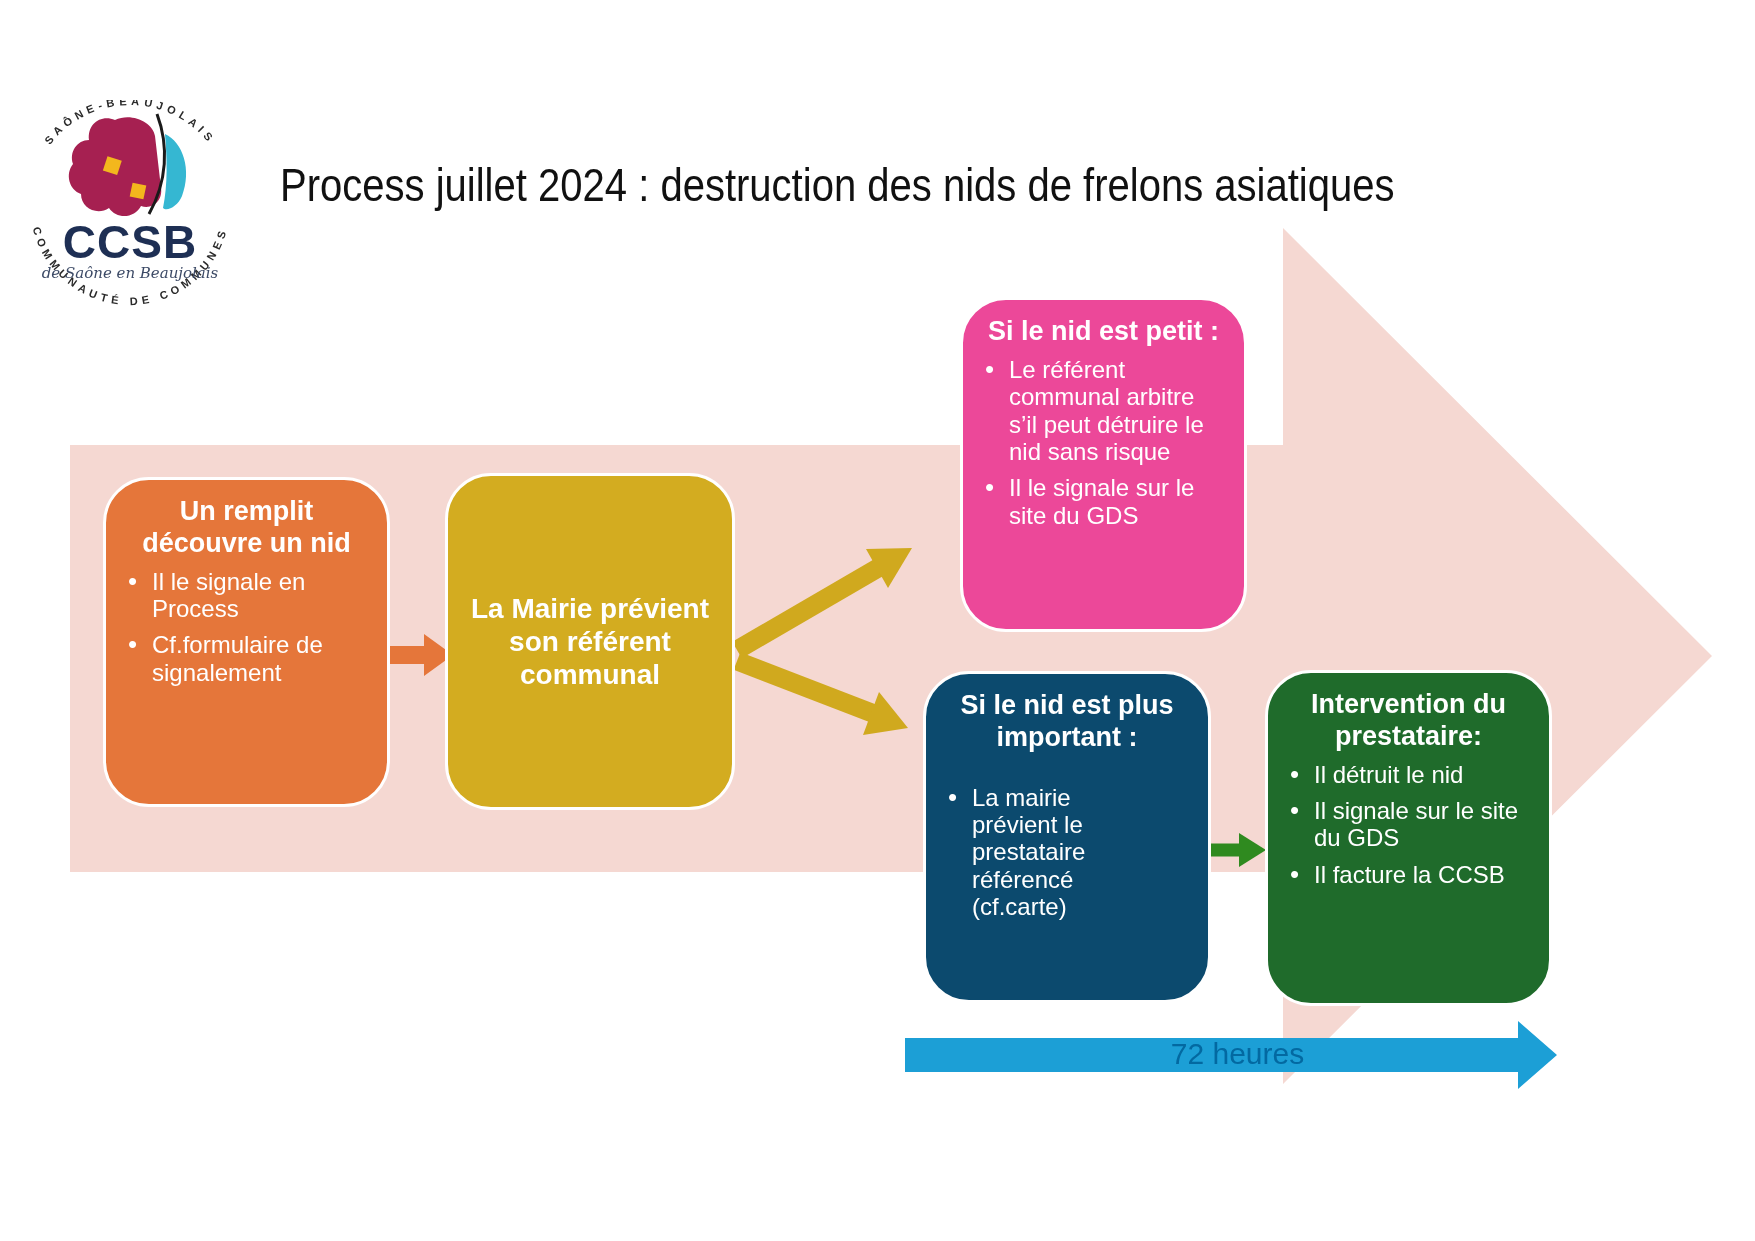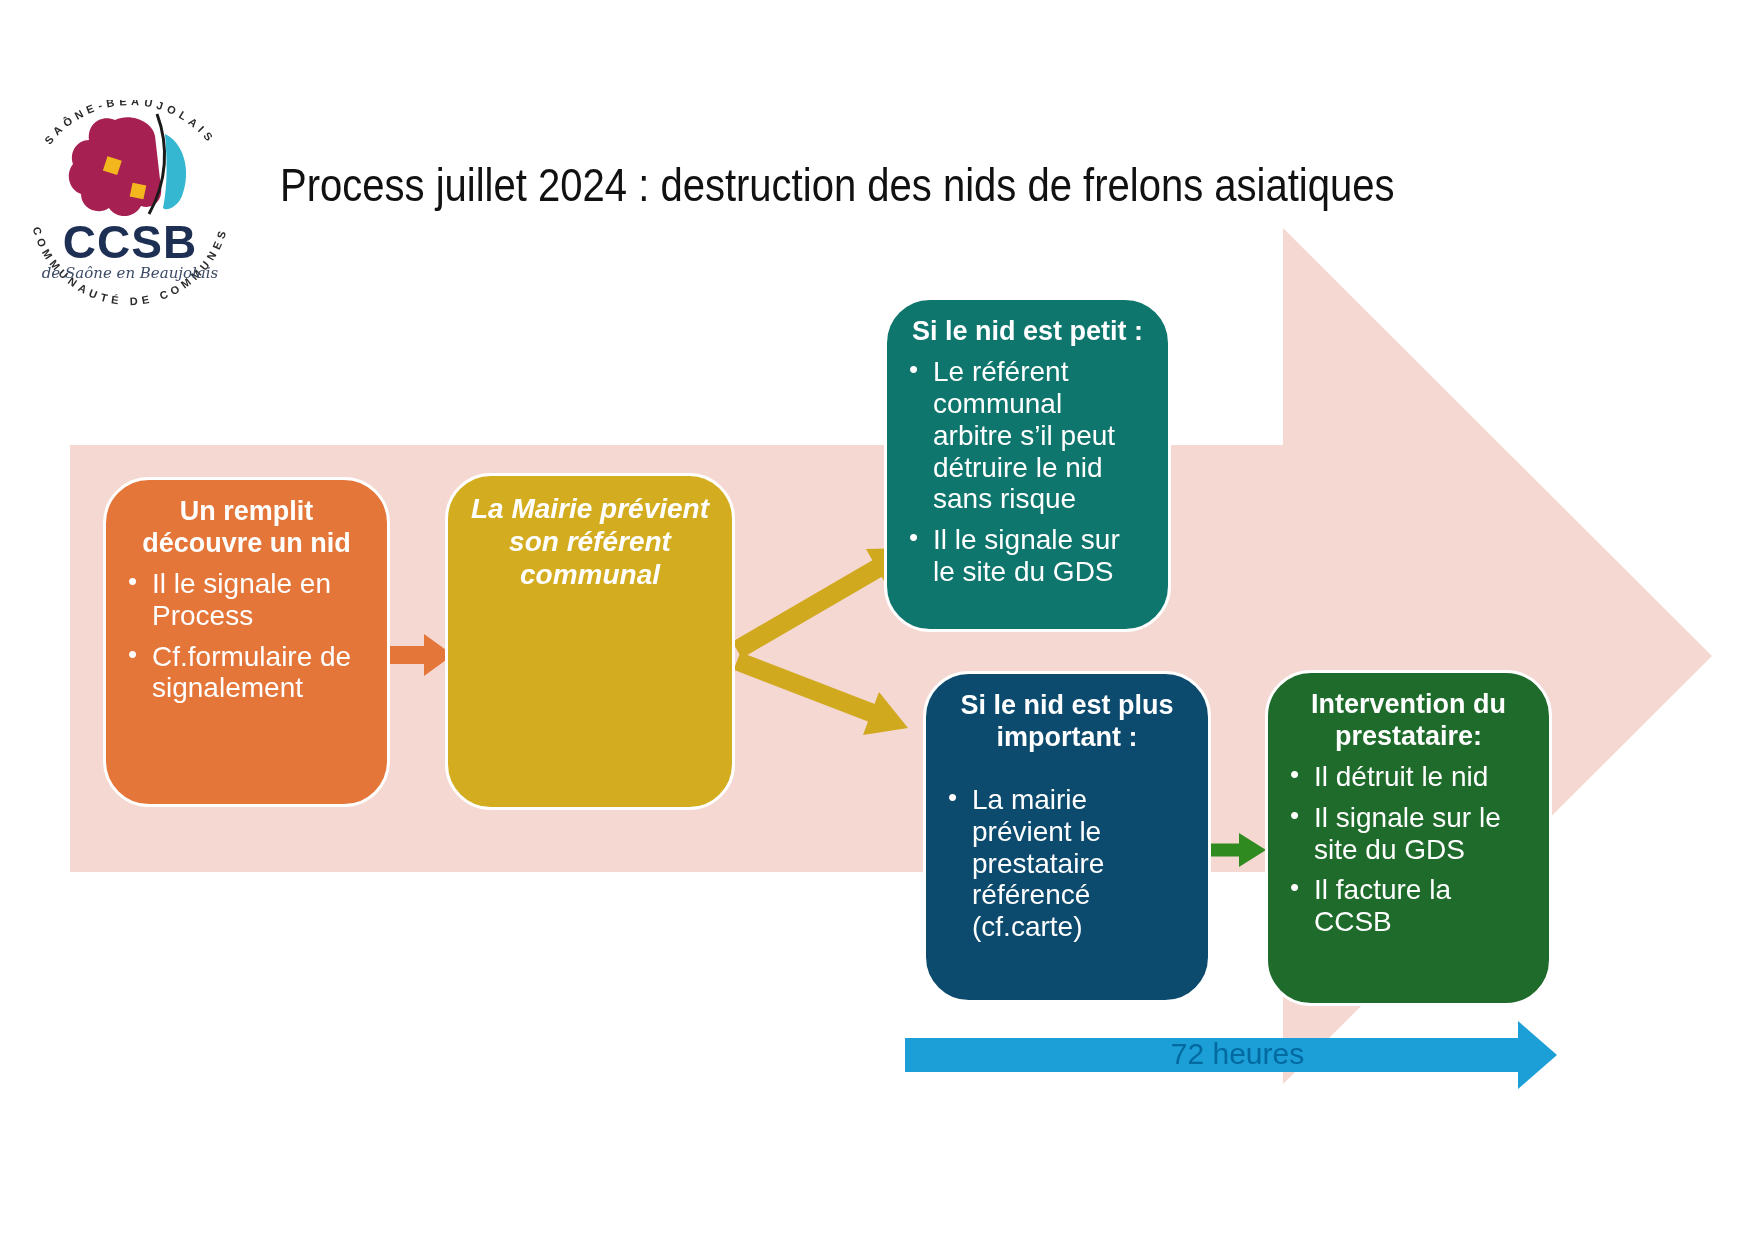--- a/index.html
+++ b/index.html
@@ -24,32 +24,32 @@
   
   .pbox{
     position:absolute;border-radius:46px;border:3px solid #ffffff;
     box-sizing:border-box;color:#ffffff;padding:16px 22px;
   }
   .pbox h3{
     margin:0 0 8px 0;font-size:27px;line-height:1.18;font-weight:700;text-align:center;
   }
   .pbox ul{list-style:none;margin:0;padding:0;}
   .pbox li{
-    position:relative;padding-left:24px;font-size:28px;line-height:1.14;margin-bottom:9px;
+    position:relative;padding-left:24px;font-size:24px;line-height:1.14;margin-bottom:9px;
   }
   .pbox li::before{
     content:"\2022";position:absolute;left:0;top:-1px;font-size:26px;
   }
   #box-resident{left:103px;top:477px;width:287px;height:330px;background:#e5763a;}
   #box-mairie{
     left:445px;top:473px;width:290px;height:337px;background:#d3ac20;
-    display:flex;justify-content:center;font-style:italic;
+    display:flex;align-items:center;justify-content:center;
   }
   #box-mairie h3{font-size:28px;margin:0;}
-  #box-small{left:884px;top:297px;width:287px;height:335px;background:#0f766e;}
+  #box-small{left:960px;top:297px;width:287px;height:335px;background:#ec4899;}
   #box-large{left:923px;top:671px;width:288px;height:332px;background:#0c4a6e;}
   #box-large li{max-width:180px;margin-top:30px;}
   #box-provider{left:1265px;top:670px;width:287px;height:336px;background:#1f6b2b;}
   #box-provider li{max-width:205px;}
   #box-small li{max-width:200px;}
   
   .timer-label{
     position:absolute;left:955px;top:1037px;width:565px;text-align:center;
     color:#0369a1;font-size:30px;font-weight:400;
   }

